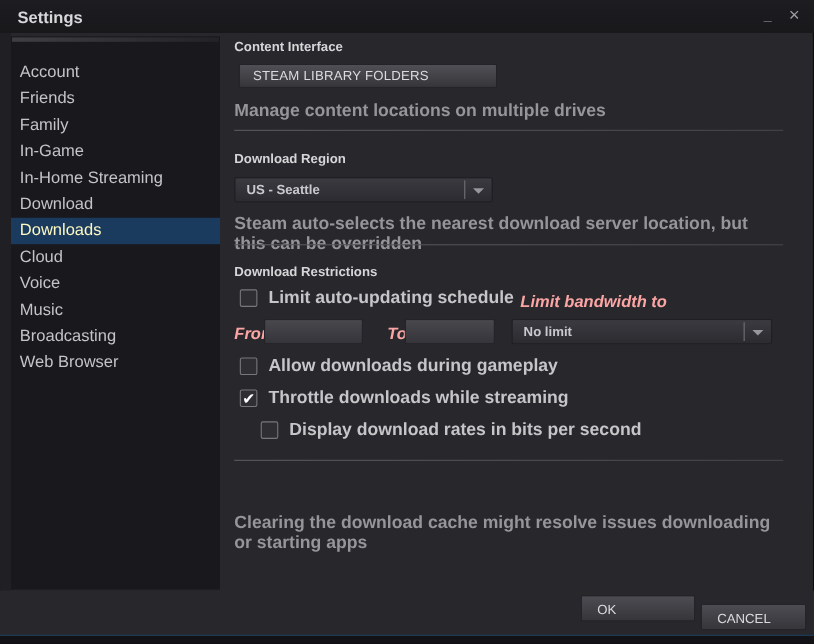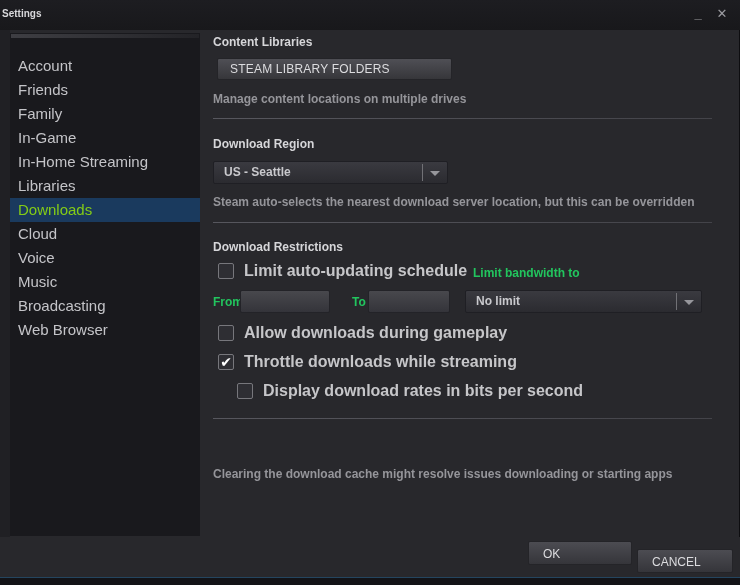--- a/index.html
+++ b/index.html
@@ -5,56 +5,56 @@
   html,body{margin:0;padding:0;background:#000;}
   .window{
     position:relative;width:740px;height:585px;overflow:hidden;
     background:#28282c;
     font-family:"Liberation Sans","DejaVu Sans",sans-serif;
     box-shadow:inset 0 0 0 1px #0d0d10;
   }
   
   .titlebar{position:absolute;top:0;left:0;right:0;height:30px;
     background:linear-gradient(to bottom,#1d1d21,#18181b);}
-  .title{position:absolute;left:2px;top:8px;font-size:10px;font-weight:700;color:#d8d8db;}
+  .title{position:absolute;left:16px;top:8px;font-size:15px;font-weight:700;color:#d8d8db;}
   .controls{position:absolute;right:12px;top:5px;display:flex;gap:12px;}
   .ctrl{font-size:13px;color:#9b9ba0;width:12px;text-align:center;cursor:pointer;line-height:18px;}
   .ctrl.min{font-weight:700;}
   
   .left-gutter{position:absolute;left:0;top:30px;width:10px;height:507px;background:#202024;}
   .sidebar{position:absolute;left:10px;top:33px;width:190px;height:503px;
     background:#19191d;padding-top:21px;box-sizing:border-box;}
   .sidebar-topbar{position:absolute;top:1px;left:1px;right:1px;height:4px;
     background:linear-gradient(to right,#3e3e43,#232327);}
   .side-item{height:24px;line-height:24px;padding-left:8px;font-size:15px;color:#c4c4c8;cursor:pointer;white-space:nowrap;}
-  .side-item.selected{background:#1a3a5e;color:#84cc16;}
+  .side-item.selected{background:#1a3a5e;color:#fef9c3;}
   
   .content{position:absolute;left:213px;top:30px;width:499px;height:507px;}
   .h{position:absolute;font-size:12px;font-weight:700;color:#d6d6d9;}
-  .desc{position:absolute;font-size:12px;font-weight:700;color:#95959a;}
+  .desc{position:absolute;font-size:16px;font-weight:700;color:#95959a;}
   .sep{position:absolute;left:0;width:499px;height:1px;
     background:linear-gradient(to right,#57575e,#434349);}
   .btn{position:absolute;box-sizing:border-box;height:22px;
     background:linear-gradient(to bottom,#4f4f55,#36363a);
     border:1px solid #242428;border-radius:2px;
     color:#dcdcdf;font-size:12px;text-align:left;padding:0 0 0 12px;line-height:20px;
     cursor:pointer;font-family:inherit;letter-spacing:.2px;}
   .dropdown{position:absolute;box-sizing:border-box;height:23px;display:flex;
     background:linear-gradient(to bottom,#3a3a40,#2b2b30);
     border:1px solid #1f1f24;border-radius:2px;cursor:pointer;}
   .dd-label{flex:1;font-size:12px;font-weight:700;color:#c9c9cd;line-height:21px;padding-left:10px;white-space:nowrap;overflow:hidden;}
   .dd-btn{width:24px;position:relative;border-left:1px solid #717176;margin:2px 0;}
   .tri{position:absolute;left:50%;top:50%;transform:translate(-50%,-38%);
     width:0;height:0;border-left:5px solid transparent;border-right:5px solid transparent;
     border-top:5px solid #97979c;}
   .tinput{position:absolute;box-sizing:border-box;height:23px;
     background:linear-gradient(to bottom,#48484d,#34343a);
     border:1px solid #232328;border-radius:2px;color:#d0d0d3;font-size:12px;
     padding:0 6px;font-family:inherit;}
-  .label{position:absolute;font-size:12px;font-weight:700;color:#22c55e;}
+  .label{position:absolute;font-size:15px;font-weight:700;color:#fca5a5;font-style:italic;}
   .cb-row{position:absolute;display:flex;align-items:center;height:18px;}
   .checkbox{width:16px;height:16px;box-sizing:border-box;flex:0 0 16px;
     background:#2e2e33;border:1px solid #77777c;border-radius:2px;margin-right:10px;
     cursor:pointer;color:#fff;font-size:14px;line-height:14px;text-align:center;font-weight:700;overflow:visible;}
   .cb-label{font-size:16px;font-weight:700;color:#c6c6c9;white-space:nowrap;}
   
   .footer{position:absolute;left:0;top:537px;right:0;height:41px;background:#28282c;}
   .fbtn{position:absolute;box-sizing:border-box;height:24px;
     background:linear-gradient(to bottom,#4c4c52,#35353a);
     border:1px solid #242428;border-radius:2px;color:#dcdcdf;font-size:12px;
@@ -77,32 +77,32 @@
 
   <div class="left-gutter"></div>
 
   <div class="sidebar">
     <div class="sidebar-topbar"></div>
     <div class="side-item">Account</div>
     <div class="side-item">Friends</div>
     <div class="side-item">Family</div>
     <div class="side-item">In-Game</div>
     <div class="side-item">In-Home Streaming</div>
-    <div class="side-item">Libraries</div>
+    <div class="side-item">Download</div>
     <div class="side-item selected">Downloads</div>
     <div class="side-item">Cloud</div>
     <div class="side-item">Voice</div>
     <div class="side-item">Music</div>
     <div class="side-item">Broadcasting</div>
     <div class="side-item">Web Browser</div>
   </div>
 
   <div class="content">
 
-    <div class="h" style="top:5px;left:0;">Content Libraries</div>
+    <div class="h" style="top:5px;left:0;">Content Interface</div>
     <button class="btn" style="top:28px;left:4px;width:235px;">STEAM LIBRARY FOLDERS</button>
     <div class="desc" style="top:62px;left:0;">Manage content locations on multiple drives</div>
 
     <div class="sep" style="top:88px;"></div>
 
     <div class="h" style="top:107px;left:0;">Download Region</div>
     <div class="dropdown" style="top:131px;left:0;width:235px;">
       <span class="dd-label">US - Seattle</span>
       <span class="dd-btn">
           <i class="tri"></i>

